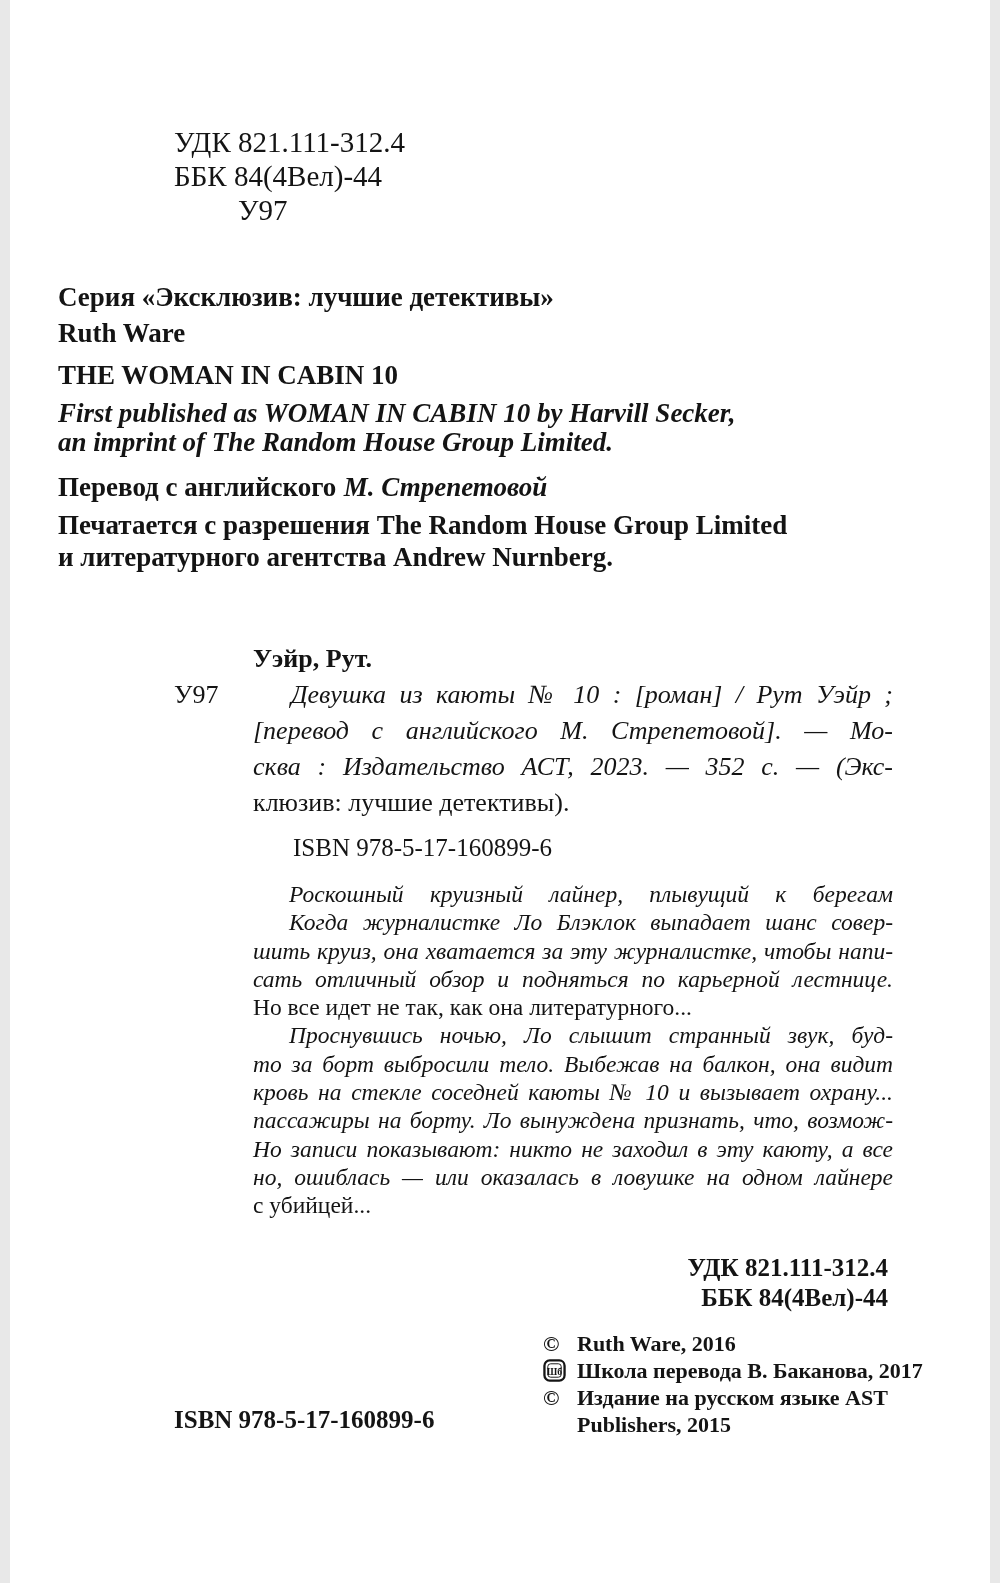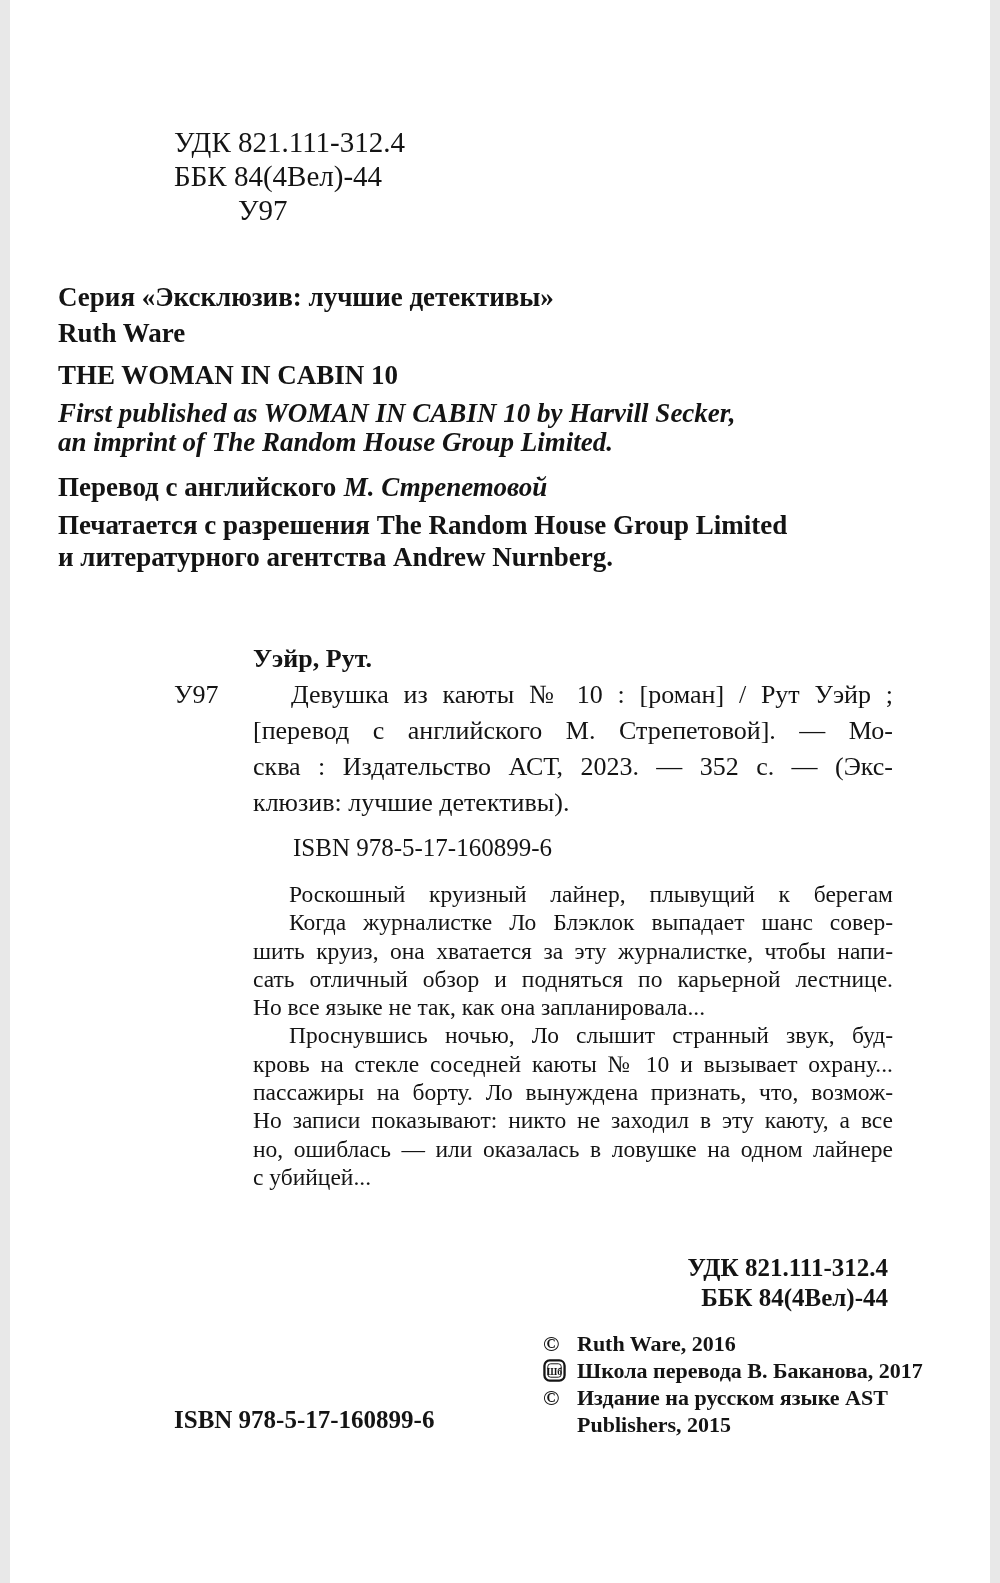--- a/index.html
+++ b/index.html
@@ -19,21 +19,21 @@
   .it{font-style:italic;}
   .name-it{font-style:italic;margin-left:0.28em;}
   .mt4{margin-top:4px;}.mt6{margin-top:6px;}.mt8{margin-top:8px;}
   .mt10{margin-top:10px;}.mt14{margin-top:14px;}
   
   .catalog{left:164px;top:641px;width:719px;font-size:26px;line-height:36px;}
   .catalog .author{font-weight:bold;padding-left:79px;}
   .cat-row{position:relative;}
   .cat-sign{position:absolute;left:0;top:0;}
   .cat-text{margin-left:79px;width:640px;}
-  .jline{text-align:justify;text-align-last:justify;}
+  .jline{text-align:justify;text-align-last:justify;font-style:italic;}
   .ind38{text-indent:38px;}
   .isbn-top{left:283px;top:833px;font-size:25px;line-height:30px;}
   
   .annot{left:243px;top:880px;width:640px;font-size:23.5px;line-height:28.3px;}
   .annot .ind{text-indent:36px;}
   
   .bottom-codes{left:164px;top:1253px;width:714px;text-align:right;
     font-weight:bold;font-size:25px;line-height:30px;}
   
   .copyright{left:533px;top:1330px;font-size:22px;line-height:27px;font-weight:bold;}
@@ -83,22 +83,23 @@
     </div>
   </div>
 
   <div class="abs isbn-top">ISBN 978-5-17-160899-6</div>
 
   <div class="abs annot">
     <div class="jline ind">Роскошный круизный лайнер, плывущий к берегам</div>
     <div class="jline ind">Когда журналистке Ло Блэклок выпадает шанс совер-</div>
     <div class="jline">шить круиз, она хватается за эту журналистке, чтобы напи-</div>
     <div class="jline">сать отличный обзор и подняться по карьерной лестнице.</div>
-    <div>Но все языке не так, как она запланировала...</div>
+    <div>Но все идет не так, как она литературного...</div>
     <div class="jline ind">Проснувшись ночью, Ло слышит странный звук, буд-</div>
+    <div class="jline">то за борт выбросили тело. Выбежав на балкон, она видит</div>
     <div class="jline">кровь на стекле соседней каюты № 10 и вызывает охрану...</div>
     <div class="jline">пассажиры на борту. Ло вынуждена признать, что, возмож-</div>
     <div class="jline">Но записи показывают: никто не заходил в эту каюту, а все</div>
     <div class="jline">но, ошиблась — или оказалась в ловушке на одном лайнере</div>
     <div>с убийцей...</div>
   </div>
 
   <div class="abs bottom-codes">
     <div>УДК 821.111-312.4</div>
     <div>ББК 84(4Вел)-44</div>

